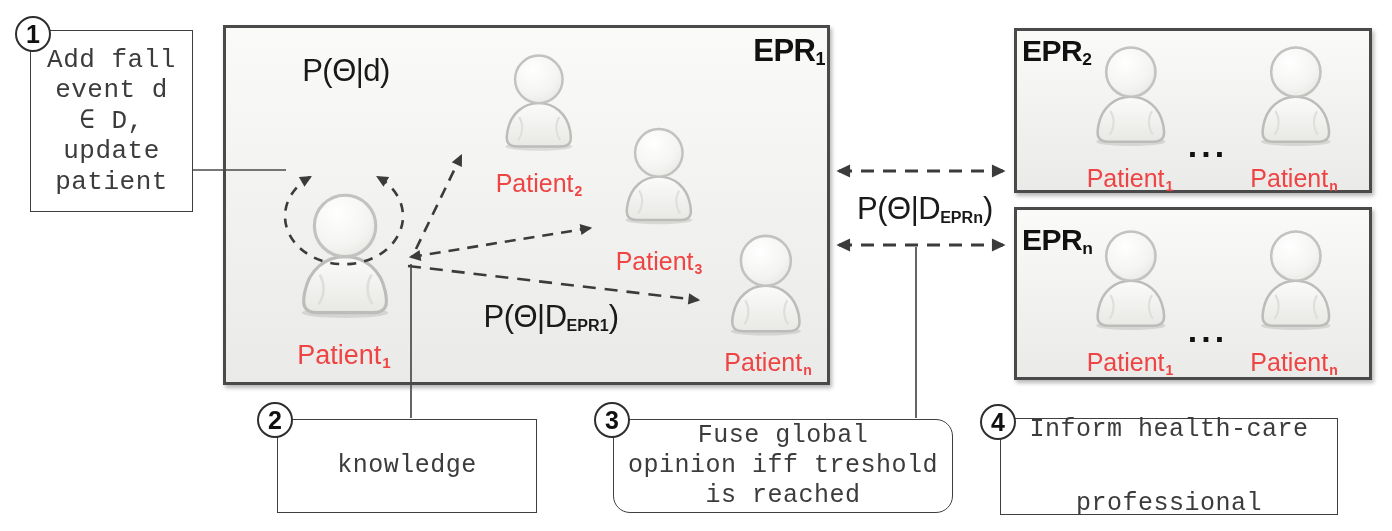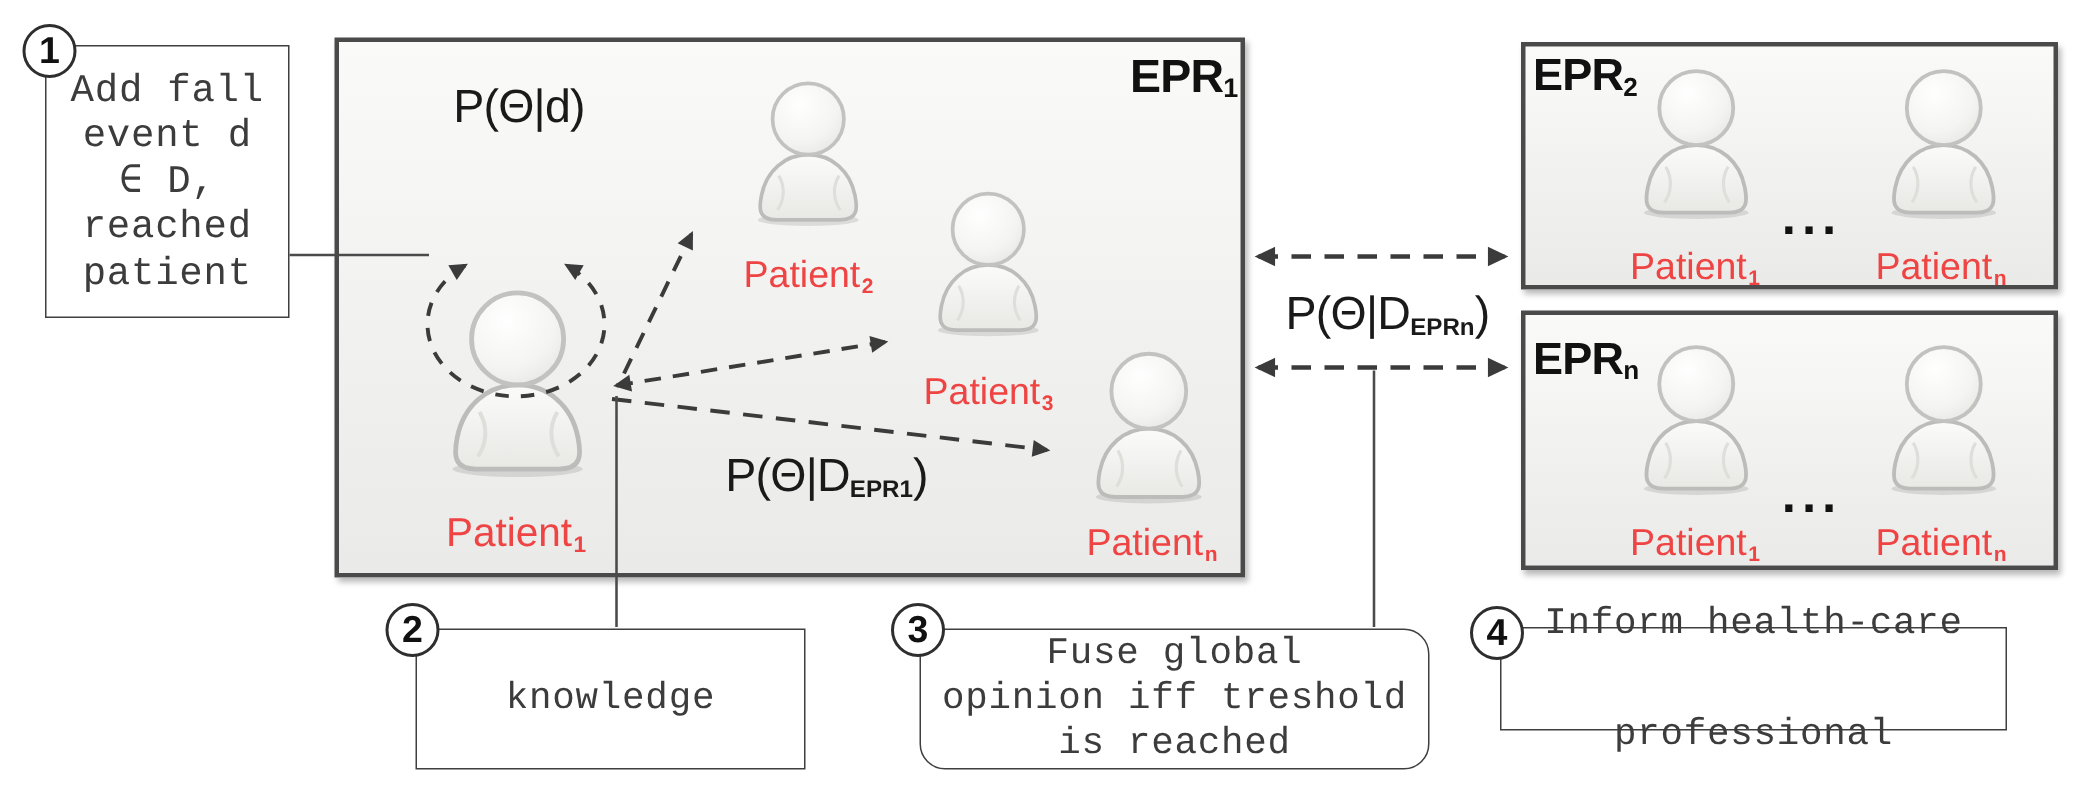--- a/index.html
+++ b/index.html
@@ -163,32 +163,32 @@
     <span>P(Θ|D</span><span class="sub">EPR1</span><span>)</span>
   </div>
   <div class="mathlabel" style="left:795px;top:191px;">
     <span>P(Θ|D</span><span class="sub">EPRn</span><span>)</span>
   </div>
 
   <div class="note note1" style="left:30px;top:30px;width:163px;height:182px;">
     <span class="ln">Add fall</span>
     <span class="ln">event d</span>
     <span class="ln">∈ D,</span>
-    <span class="ln">reached</span>
+    <span class="ln">update</span>
     <span class="ln">patient</span>
   </div>
   <div class="note noteb" style="left:277px;top:419px;width:260px;height:94px;">
     <span class="ln">knowledge</span>
   </div>
   <div class="note noteb" style="left:613px;top:419px;width:340px;height:94px;border-radius:17px;">
     <span class="ln">Fuse global</span>
     <span class="ln">opinion iff treshold</span>
     <span class="ln">is reached</span>
   </div>
-  <div class="note noteb" style="left:1000px;top:418px;width:338px;height:69px;gap:44px;">
+  <div class="note noteb" style="left:1000px;top:418px;width:338px;height:97px;gap:44px;">
     <span class="ln">Inform health-care</span>
     <span class="ln">professional</span>
   </div>
 
   <div class="badge" style="left:15px;top:16px;">
       <span>1</span>
     </div>
   <div class="badge" style="left:257px;top:402px;">
       <span>2</span>
     </div>

